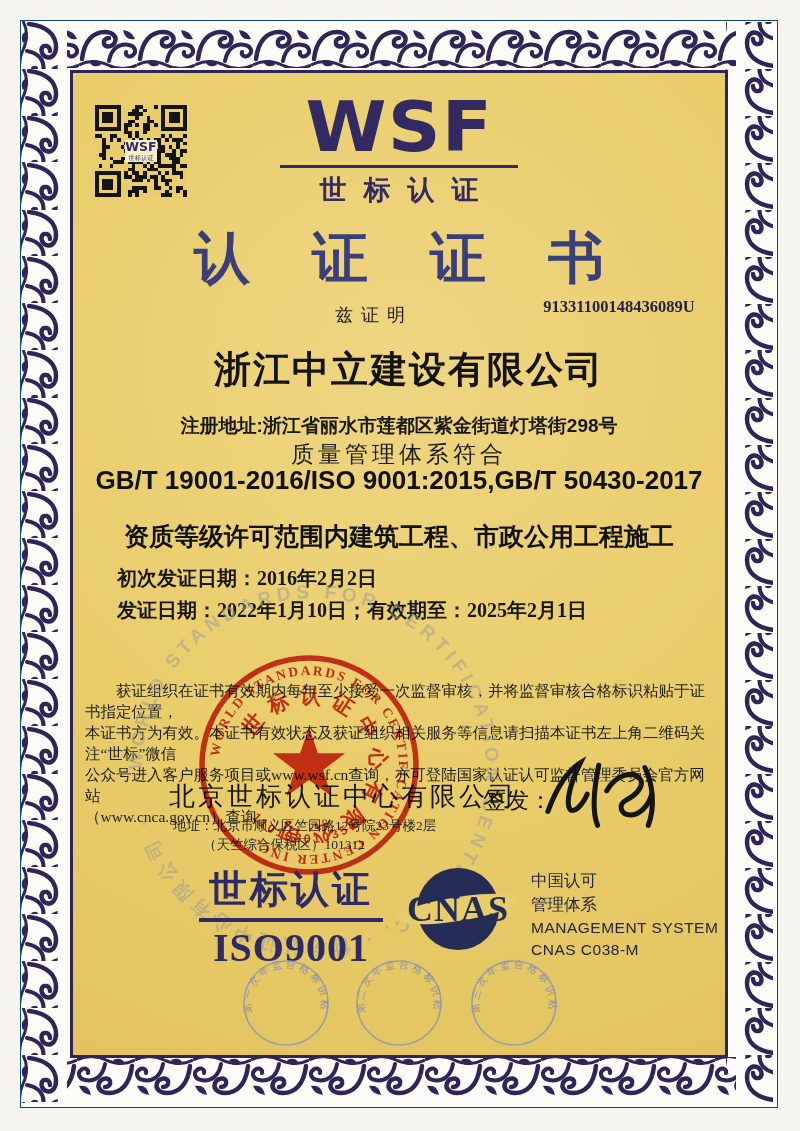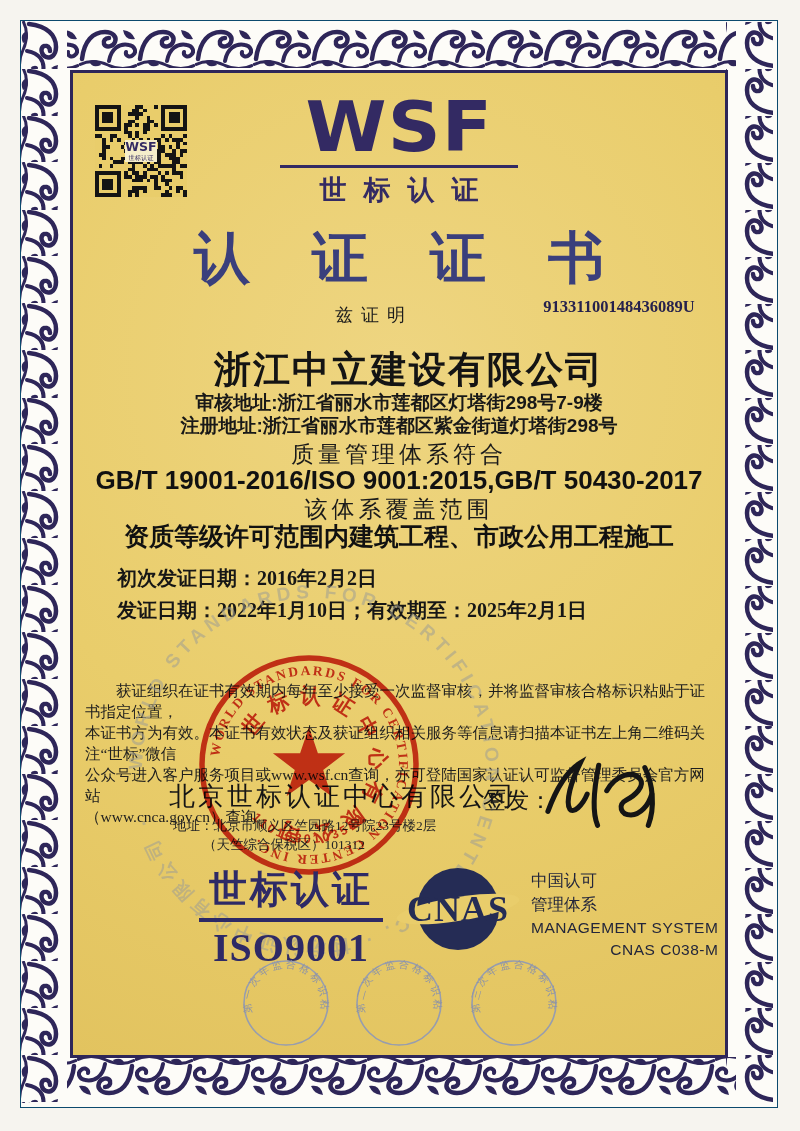--- a/index.html
+++ b/index.html
@@ -51,21 +51,21 @@
   .gray-ring{left:46px;top:502px;opacity:.55;}
   .stamp{left:116px;top:572px;mix-blend-mode:multiply;opacity:.92;}
   
   .wsf-iso{left:126px;top:791px;width:184px;text-align:center;}
   .wsf-iso .t1{font-weight:700;font-size:38px;color:#2e2a66;letter-spacing:3px;white-space:nowrap;}
   .wsf-iso .rule{height:4px;background:#2e2a66;margin:3px 0 2px 0;}
   .wsf-iso .t2{font-family:"Liberation Serif",serif;font-weight:700;font-size:40px;color:#2e2a66;letter-spacing:1px;}
   .cnas-logo{left:316px;top:790px;}
   .accred{left:458px;top:796px;color:#23263b;line-height:1.45;}
   .accred .zh{font-family:"Liberation Serif",serif;font-size:16.5px;}
-  .accred .en{font-size:15.5px;letter-spacing:.5px;text-align:right;}
+  .accred .en{font-size:15.5px;letter-spacing:.5px;}
   .wm{position:absolute;top:880px;}
   .wm1{left:163px;} .wm2{left:276px;} .wm3{left:391px;}
   svg text{user-select:none;}
 </style>
 </head>
 <body>
 
 <div class="frame">
 
   <svg class="band-svg" width="752" height="1082" viewBox="0 0 752 1082">
@@ -393,26 +393,24 @@
     </div>
 
     <div class="abs ctr title">认证证书</div>
 
     <div class="abs certify">兹证明</div>
     <div class="abs regblock">
       <div class="code">91331100148436089U</div>
     </div>
 
     <div class="abs ctr company">浙江中立建设有限公司</div>
-    <div class="abs ctr addr1">审核地址:浙江省丽水市莲都区灯塔街298号7-9楼</div>
     <div class="abs ctr addr2">注册地址:浙江省丽水市莲都区紫金街道灯塔街298号</div>
 
     <div class="abs ctr conform">质量管理体系符合</div>
     <div class="abs ctr standards">GB/T 19001-2016/ISO 9001:2015,GB/T 50430-2017</div>
-    <div class="abs ctr scopelabel">该体系覆盖范围</div>
     <div class="abs ctr scope">资质等级许可范围内建筑工程、市政公用工程施工</div>
 
     <div class="abs date1">初次发证日期：2016年2月2日</div>
     <div class="abs date2">发证日期：2022年1月10日；有效期至：2025年2月1日</div>
 
     <div class="abs notice">
       <div>获证组织在证书有效期内每年至少接受一次监督审核，并将监督审核合格标识粘贴于证书指定位置，</div>
       <div>本证书方为有效。本证书有效状态及获证组织相关服务等信息请扫描本证书左上角二维码关注“世标”微信</div>
       <div>公众号进入客户服务项目或www.wsf.cn查询，亦可登陆国家认证认可监督管理委员会官方网站</div>
       <div>（www.cnca.gov.cn）查询。</div>

